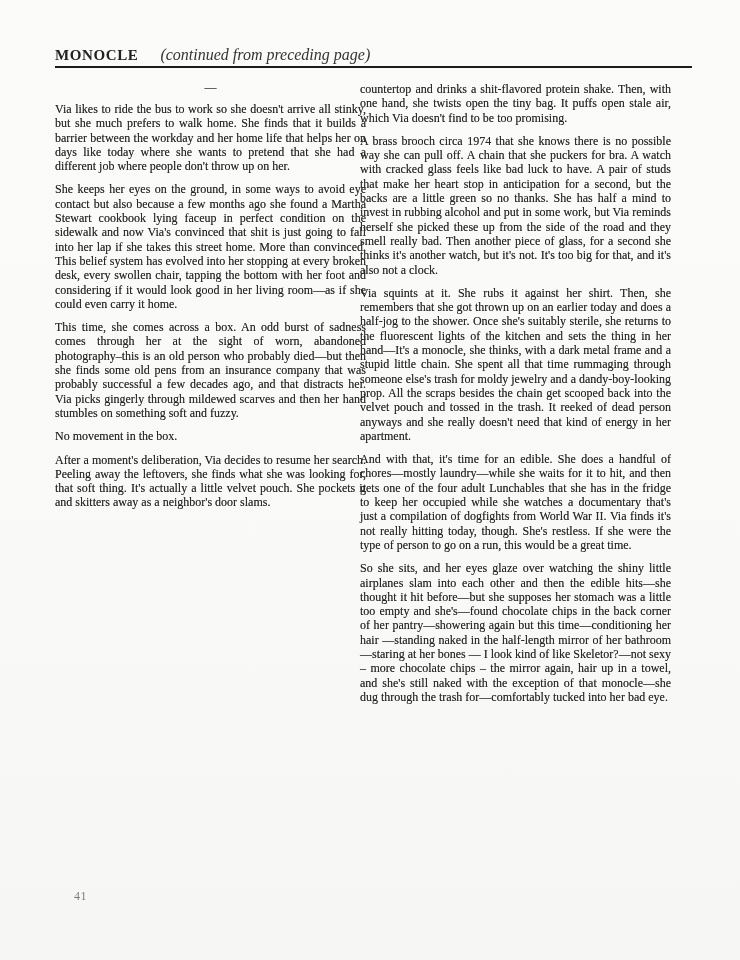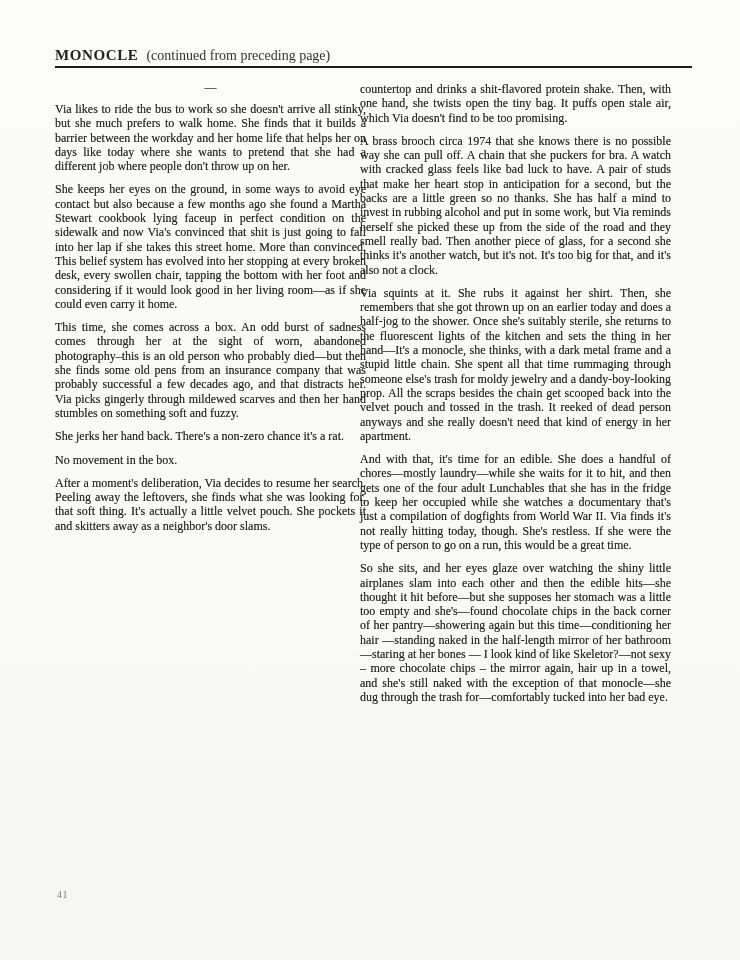--- a/index.html
+++ b/index.html
@@ -26,22 +26,23 @@
     color: #2c2c2c;
     white-space: nowrap;
   }
   .running-head .title {
     font-weight: bold;
     font-size: 15px;
     letter-spacing: 0.6px;
     color: #222;
   }
   .running-head .cont {
-    font-size: 14px;
-    margin-left: 8px;
+    font-style: italic;
+    font-size: 16px;
+    margin-left: 22px;
     color: #333;
   }
   .head-rule {
     position: absolute;
     left: 55px;
     top: 66px;
     width: 637px;
     height: 2px;
     background: #1c1c1c;
   }
@@ -61,44 +62,43 @@
     color: #3a3a3a;
     margin: 0 0 8px 0;
     line-height: 14px;
     font-size: 12px;
   }
   .col p {
     margin: 0 0 9px 0;
   }
   .page-number {
     position: absolute;
-    left: 57px;
+    left: 74px;
     top: 889px;
-    font-size: 10px;
+    font-size: 12px;
     color: #7d7d7d;
     letter-spacing: 0.5px;
   }
 </style>
 </head>
 <body>
 
 <div class="page">
 
   <div class="running-head">
     <span class="title">MONOCLE</span><span class="cont">(continued from preceding page)</span>
   </div>
 
   <div class="head-rule"></div>
 
   <div class="col col-left">
     <div class="section-break">—</div>
     <p>Via likes to ride the bus to work so she doesn't arrive all stinky, but she much prefers to walk home. She finds that it builds a barrier between the workday and her home life that helps her on days like today where she wants to pretend that she had a different job where people don't throw up on her.</p>
     <p>She keeps her eyes on the ground, in some ways to avoid eye contact but also because a few months ago she found a Martha Stewart cookbook lying faceup in perfect condition on the sidewalk and now Via's convinced that shit is just going to fall into her lap if she takes this street home. More than convinced. This belief system has evolved into her stopping at every broken desk, every swollen chair, tapping the bottom with her foot and considering if it would look good in her living room—as if she could even carry it home.</p>
     <p>This time, she comes across a box. An odd burst of sadness comes through her at the sight of worn, abandoned photography–this is an old person who probably died—but then she finds some old pens from an insurance company that was probably successful a few decades ago, and that distracts her. Via picks gingerly through mildewed scarves and then her hand stumbles on something soft and fuzzy.</p>
-    <p>She jerks her hand back. There's a non-zero chance it's a rat.</p>
     <p>No movement in the box.</p>
     <p>After a moment's deliberation, Via decides to resume her search. Peeling away the leftovers, she finds what she was looking for, that soft thing. It's actually a little velvet pouch. She pockets it and skitters away as a neighbor's door slams.</p>
   </div>
 
   <div class="col col-right">
     <p>countertop and drinks a shit-flavored protein shake. Then, with one hand, she twists open the tiny bag. It puffs open stale air, which Via doesn't find to be too promising.</p>
     <p>A brass brooch circa 1974 that she knows there is no possible way she can pull off. A chain that she puckers for bra. A watch with cracked glass feels like bad luck to have. A pair of studs that make her heart stop in anticipation for a second, but the backs are a little green so no thanks. She has half a mind to invest in rubbing alcohol and put in some work, but Via reminds herself she picked these up from the side of the road and they smell really bad. Then another piece of glass, for a second she thinks it's another watch, but it's not. It's too big for that, and it's also not a clock.</p>
     <p>Via squints at it. She rubs it against her shirt. Then, she remembers that she got thrown up on an earlier today and does a half-jog to the shower. Once she's suitably sterile, she returns to the fluorescent lights of the kitchen and sets the thing in her hand—It's a monocle, she thinks, with a dark metal frame and a stupid little chain. She spent all that time rummaging through someone else's trash for moldy jewelry and a dandy-boy-looking prop. All the scraps besides the chain get scooped back into the velvet pouch and tossed in the trash. It reeked of dead person anyways and she really doesn't need that kind of energy in her apartment.</p>
     <p>And with that, it's time for an edible. She does a handful of chores—mostly laundry—while she waits for it to hit, and then gets one of the four adult Lunchables that she has in the fridge to keep her occupied while she watches a documentary that's just a compilation of dogfights from World War II. Via finds it's not really hitting today, though. She's restless. If she were the type of person to go on a run, this would be a great time.</p>
     <p>So she sits, and her eyes glaze over watching the shiny little airplanes slam into each other and then the edible hits—she thought it hit before—but she supposes her stomach was a little too empty and she's—found chocolate chips in the back corner of her pantry—showering again but this time—conditioning her hair —standing naked in the half-length mirror of her bathroom —staring at her bones — I look kind of like Skeletor?—not sexy – more chocolate chips – the mirror again, hair up in a towel, and she's still naked with the exception of that monocle—she dug through the trash for—comfortably tucked into her bad eye.</p>

